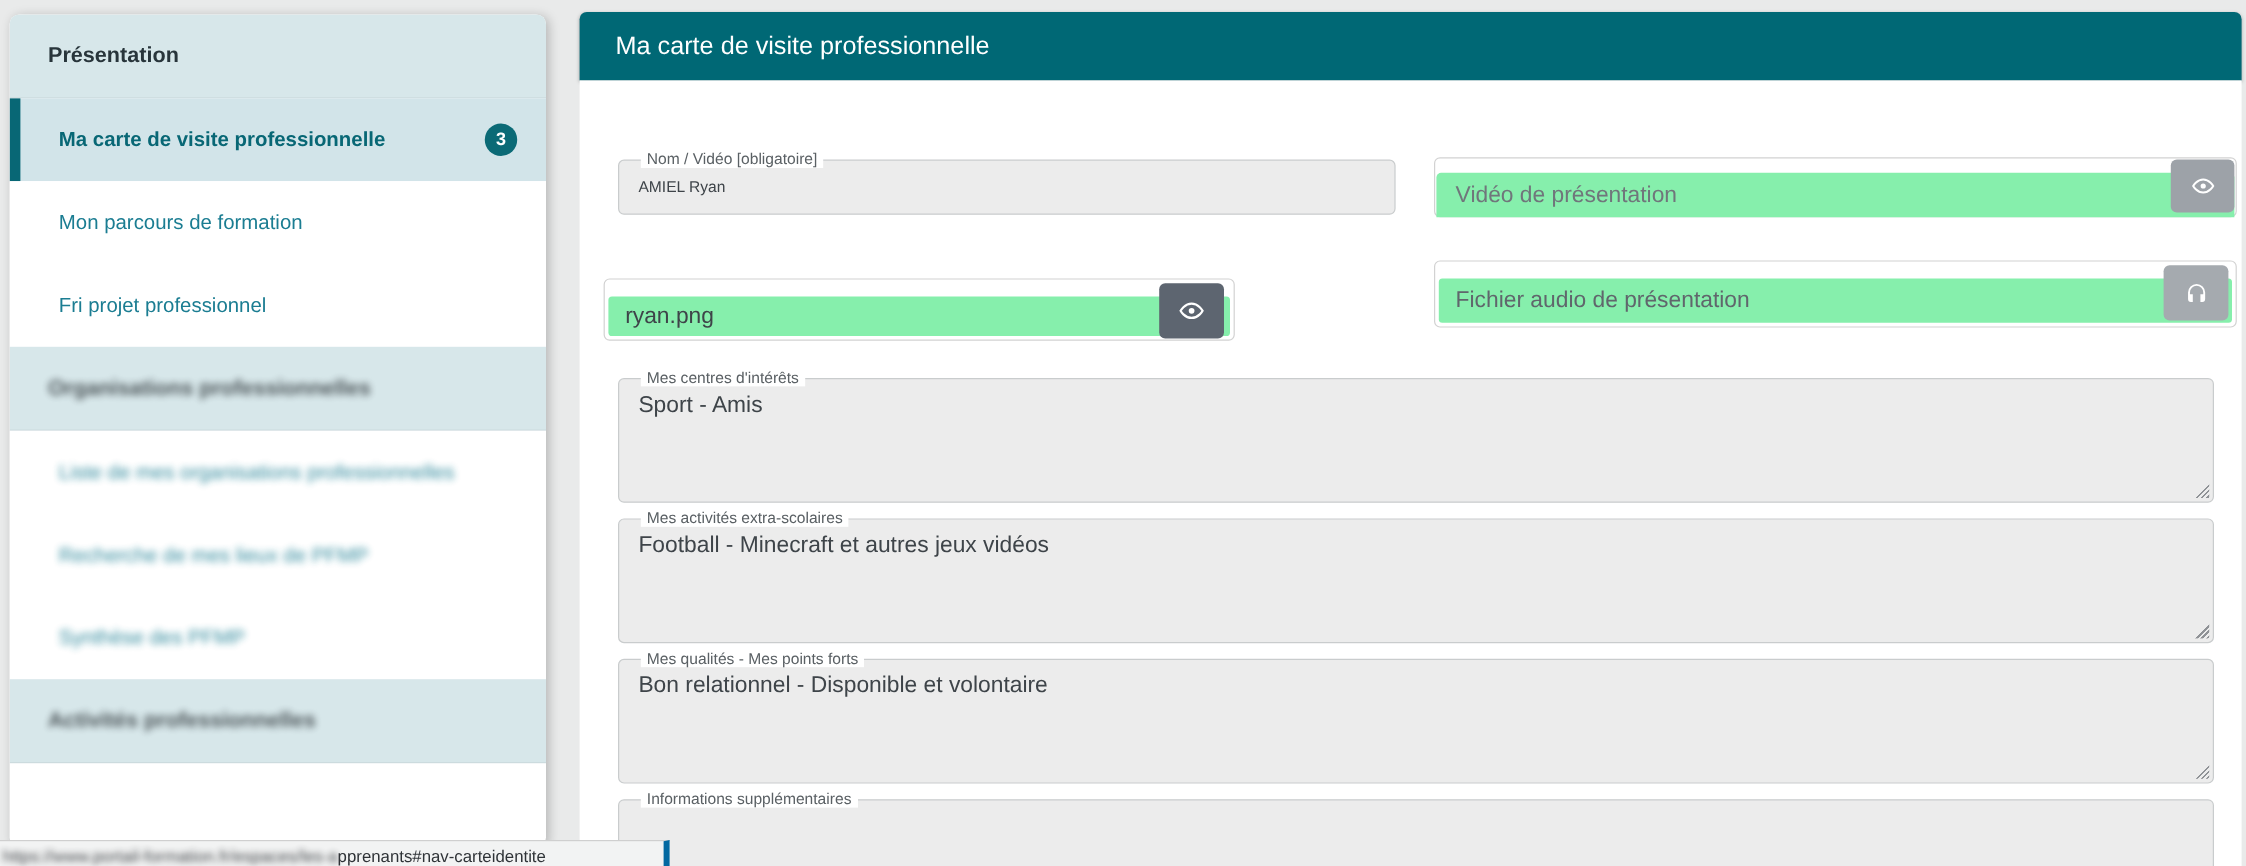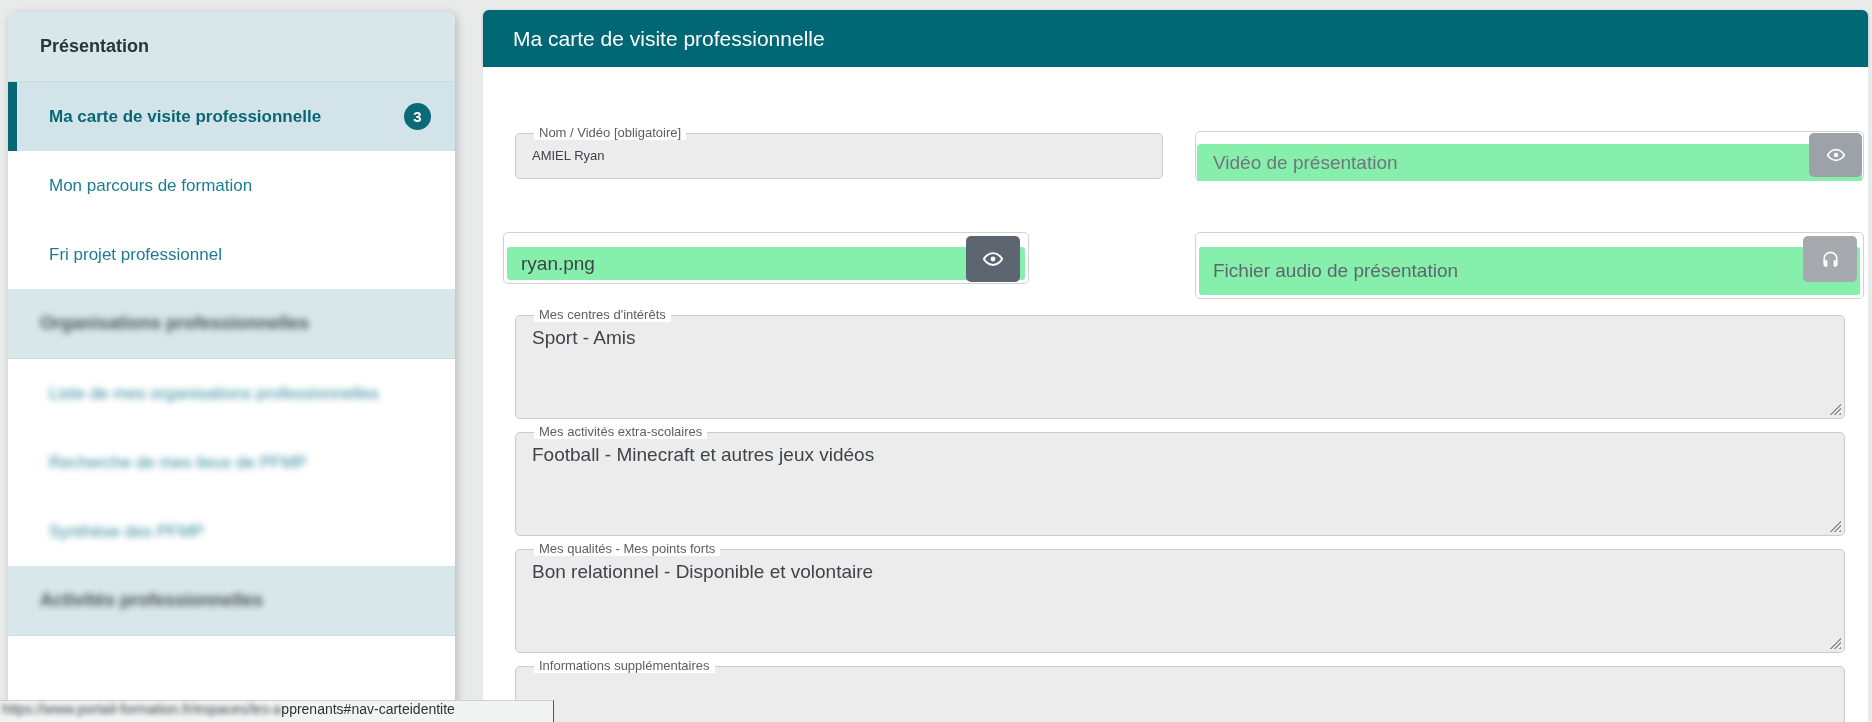--- a/index.html
+++ b/index.html
@@ -77,22 +77,22 @@
   .resize-handle{
     position:absolute;right:3px;bottom:3px;width:12px;height:12px;
     background:linear-gradient(135deg,
       transparent 52%,#8f9296 52% 60%,
       transparent 60% 70%,#8f9296 70% 78%,
       transparent 78% 88%,#8f9296 88% 96%,transparent 96%);
   }
   
   .statusbar{
     position:absolute;left:0;bottom:0;height:20px;min-width:545px;z-index:6;
-    background:#f2f3f3;border-top:1px solid #cfcfcf;border-right:1px solid #0369a1;
-    display:flex;align-items:flex-start;padding:0 6px 1px 2px;
+    background:#f2f3f3;border-top:1px solid #cfcfcf;border-right:5px solid #0369a1;
+    display:flex;align-items:flex-end;padding:0 6px 1px 2px;
     font-size:14px;color:#2f3337;white-space:nowrap;
   }
   .statusbar .blur-t{filter:blur(2.5px)}
   svg{display:block}
 </style>
 </head>
 <body>
 
 <nav class="sidebar">
   <div class="sec-header">
@@ -156,21 +156,21 @@
       <button class="icon-btn btn-dark" style="right:8px;top:3px;width:54px;height:46px">
         <span>
           <svg width="22" height="22" viewBox="0 0 24 24" fill="none" stroke="#ffffff" stroke-width="2">
             <path d="M2 12s3.5-6.5 10-6.5S22 12 22 12s-3.5 6.5-10 6.5S2 12 2 12z"></path>
             <circle cx="12" cy="12" r="2.6" fill="#ffffff" stroke="none"></circle>
           </svg>
         </span>
       </button>
     </div>
 
-    <div class="file-field" style="left:712px;top:165px;width:669px;height:67px">
+    <div class="file-field" style="left:712px;top:150px;width:669px;height:56px">
       <div class="gray-inner gray-full ph">Fichier audio de présentation</div>
       <button class="icon-btn btn-mid" style="right:6px;top:3px;width:54px;height:46px">
         <span>
           <svg width="19" height="19" viewBox="0 0 24 24" fill="#ffffff">
             <path d="M12 2a9 9 0 0 0-9 9v7a3 3 0 0 0 3 3h2v-8H5v-2a7 7 0 0 1 14 0v2h-3v8h2a3 3 0 0 0 3-3v-7a9 9 0 0 0-9-9z"></path>
           </svg>
         </span>
       </button>
     </div>
 

